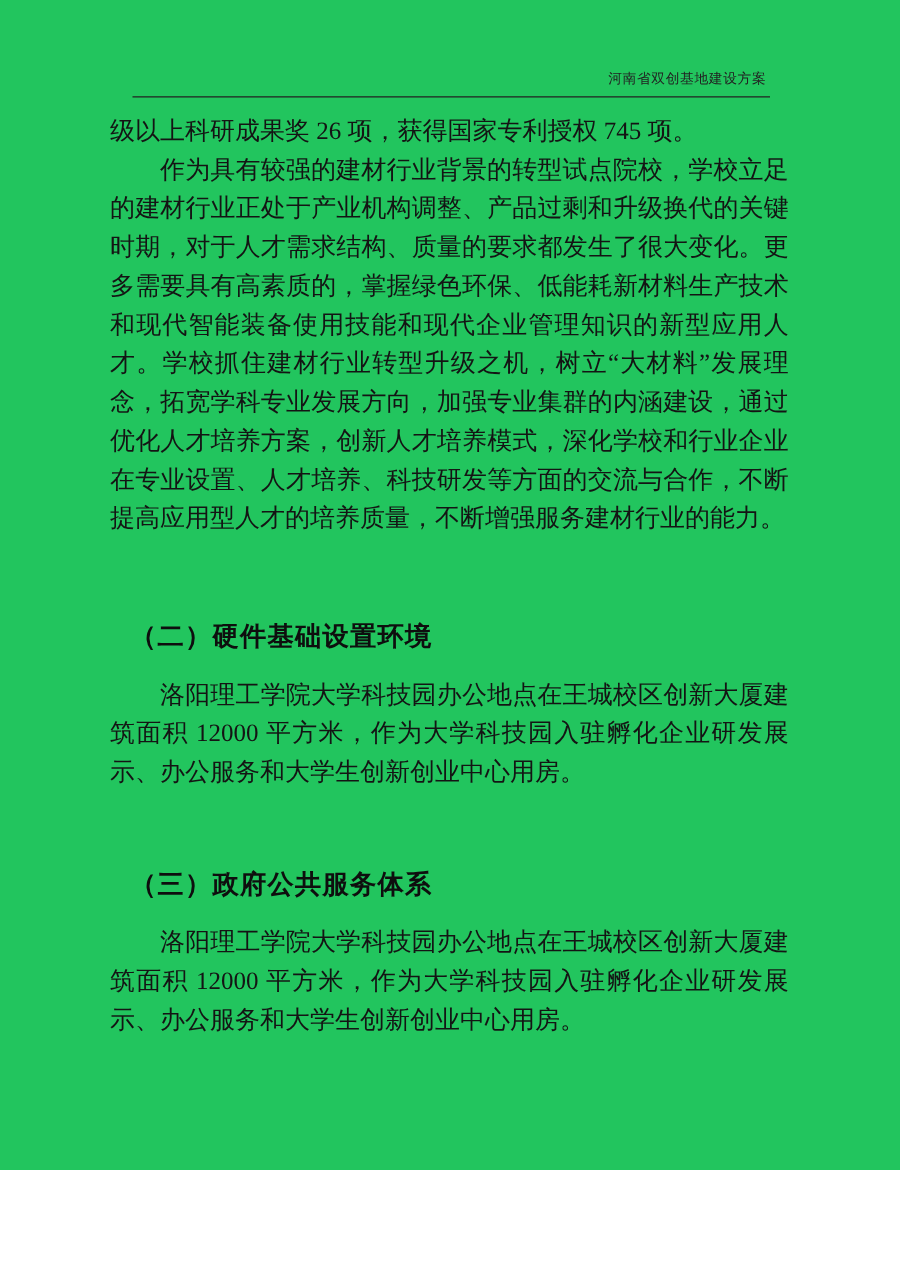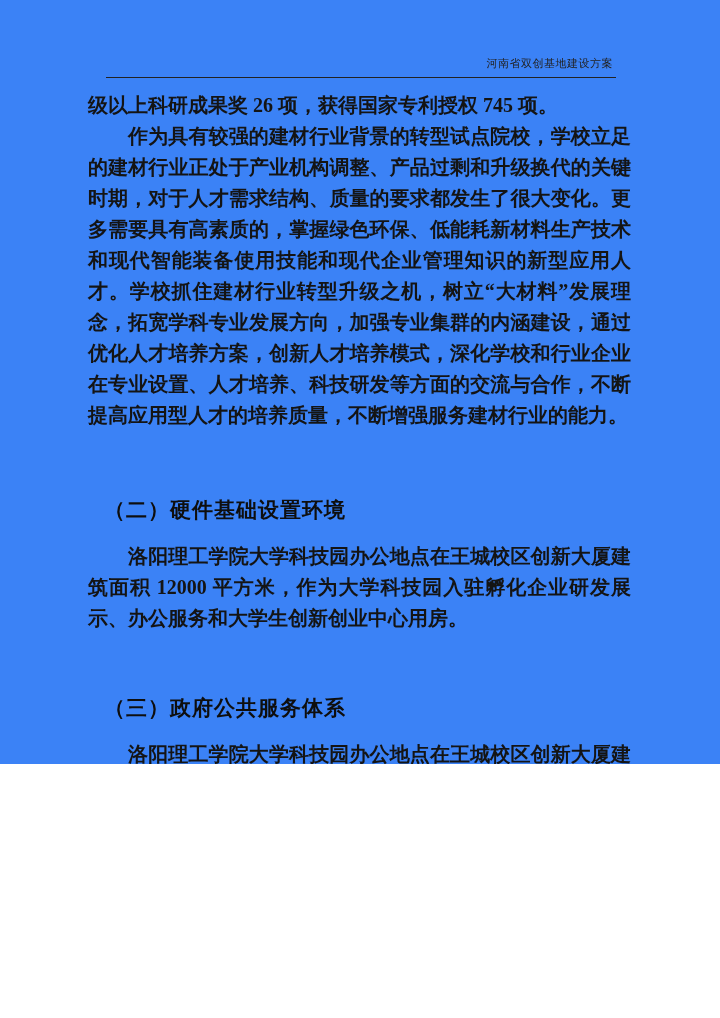--- a/index.html
+++ b/index.html
@@ -3,22 +3,22 @@
 <meta charset="utf-8">
 <style>
   html, body {
     margin: 0;
     padding: 0;
     background: #ffffff;
   }
   .page {
     position: relative;
     width: 720px;
-    height: 764px;
-    background: #3b82f6;
+    height: 936px;
+    background: #22c55e;
     color: #141414;
     font-family: "Liberation Serif", "DejaVu Serif", serif;
     overflow: hidden;
   }
   
   .page-header {
     position: absolute;
     top: 56px;
     left: 106px;
     right: 104px;
@@ -37,21 +37,20 @@
     left: 88px;
     right: 89px;
     font-size: 20px;
     line-height: 31px;
     text-align: justify;
     color: #141414;
   }
   .content p {
     margin: 0;
     text-indent: 2em;
-    font-weight: bold;
   }
   .content p.no-indent {
     text-indent: 0;
   }
   .sub-heading {
     margin: 34px 0 0 0;
     font-size: 20px;
     font-weight: bold;
     line-height: 31px;
     text-indent: 2em;

